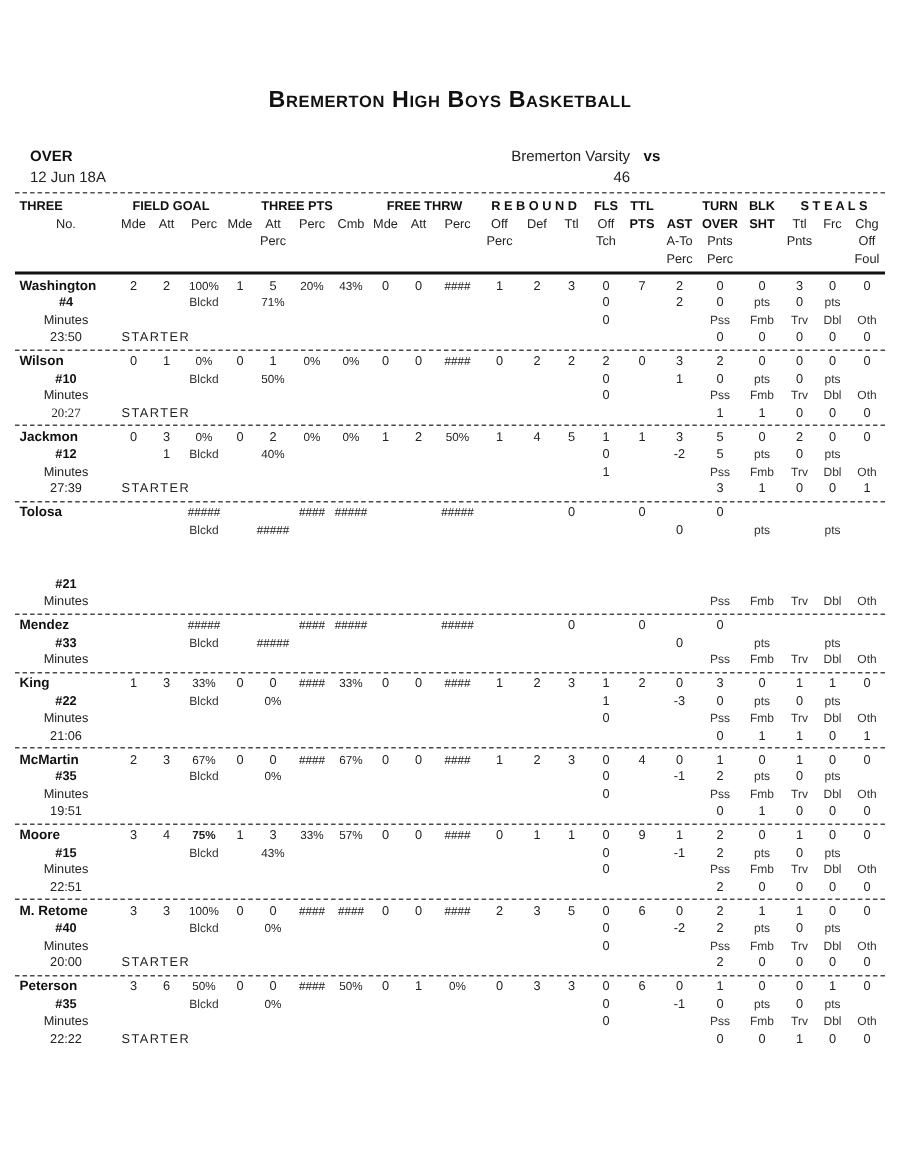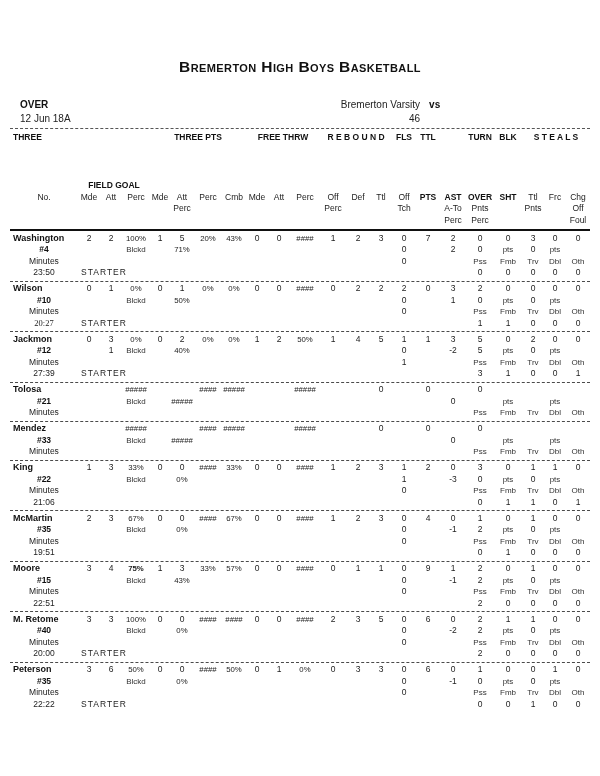--- a/index.html
+++ b/index.html
@@ -48,21 +48,21 @@
         <div class="score">46</div>
       </div>
       <div class="vs">vs</div>
     </div>
   </div>
   <div class="meta-sep"></div>
 
   <div id="thead" class="thead">
       <div class="trow">
         <div class="tc lft b" style="grid-column: 1;">THREE</div>
-        <div class="tc b" style="grid-column: 2 / span 3; margin-top: 48px;">FIELD GOAL</div>
+        <div class="tc b" style="grid-column: 2 / span 3;">FIELD GOAL</div>
         <div class="tc b" style="grid-column: 5 / span 4;">THREE PTS</div>
         <div class="tc b" style="grid-column: 9 / span 3;">FREE THRW</div>
         <div class="tc b" style="grid-column: 12 / span 3;">R E B O U N D</div>
         <div class="tc b" style="grid-column: 15;">FLS</div>
         <div class="tc b" style="grid-column: 16;">TTL</div>
         <div class="tc b" style="grid-column: 18;">TURN</div>
         <div class="tc b" style="grid-column: 19;">BLK</div>
         <div class="tc b" style="grid-column: 20 / span 3;">S T E A L S</div>
       </div>
       <div class="trow">
@@ -292,21 +292,21 @@
           <div class="tc" style="grid-column: 15;"></div>
           <div class="tc" style="grid-column: 16;">0</div>
           <div class="tc" style="grid-column: 17;"></div>
           <div class="tc" style="grid-column: 18;">0</div>
           <div class="tc" style="grid-column: 19;"></div>
           <div class="tc" style="grid-column: 20;"></div>
           <div class="tc" style="grid-column: 21;"></div>
           <div class="tc" style="grid-column: 22;"></div>
         </div>
         <div class="trow">
-          <div class="tc b" style="grid-column: 1;">#21</div>
+          <div class="tc b" style="grid-column: 1; margin-top: 36px;">#21</div>
           <div class="tc" style="grid-column: 3;"></div>
           <div class="tc sm" style="grid-column: 4;">Blckd</div>
           <div class="tc pc" style="grid-column: 6;">#####</div>
           <div class="tc" style="grid-column: 15;"></div>
           <div class="tc" style="grid-column: 17;">0</div>
           <div class="tc" style="grid-column: 18;"></div>
           <div class="tc sm" style="grid-column: 19;">pts</div>
           <div class="tc" style="grid-column: 20;"></div>
           <div class="tc sm" style="grid-column: 21;">pts</div>
         </div>

